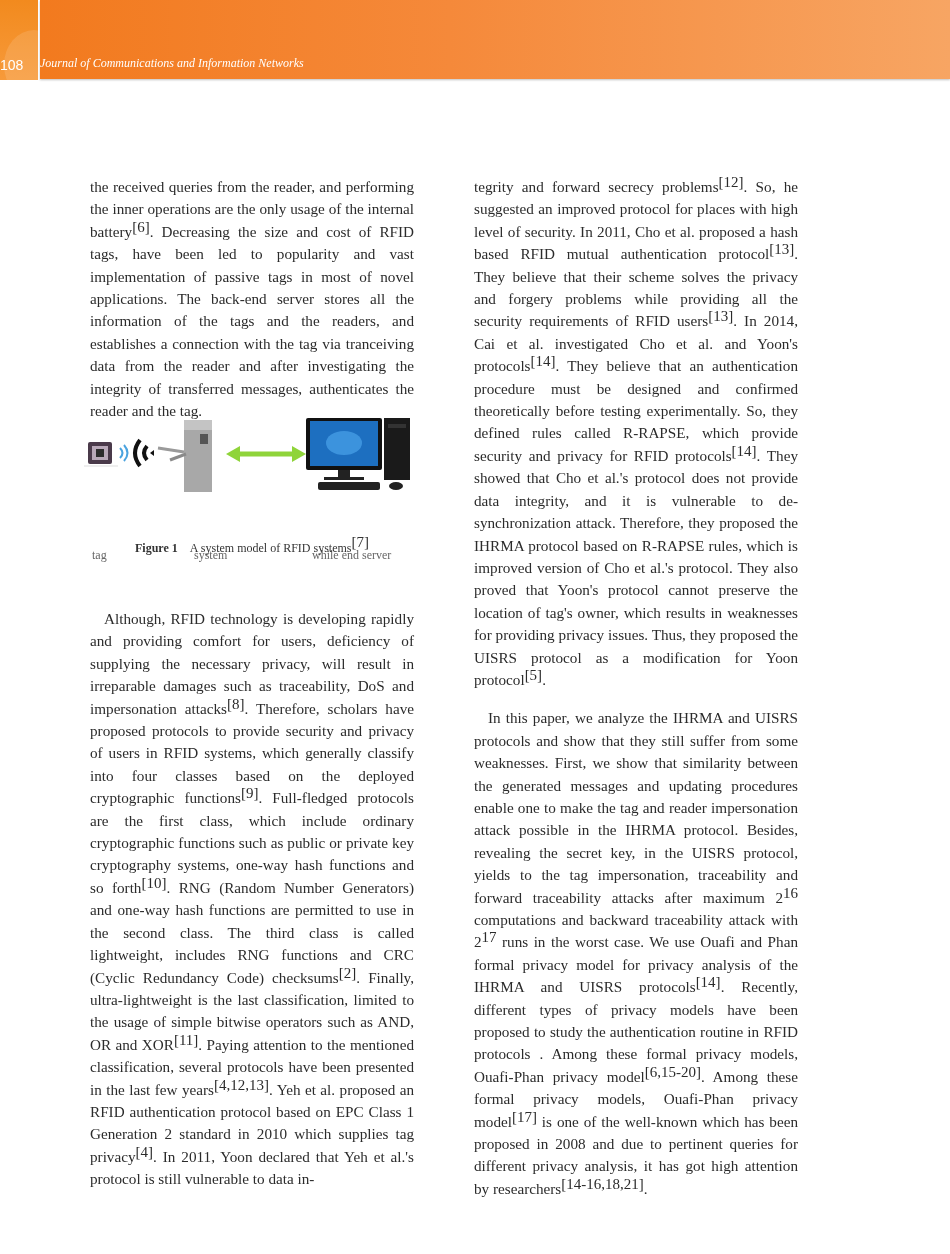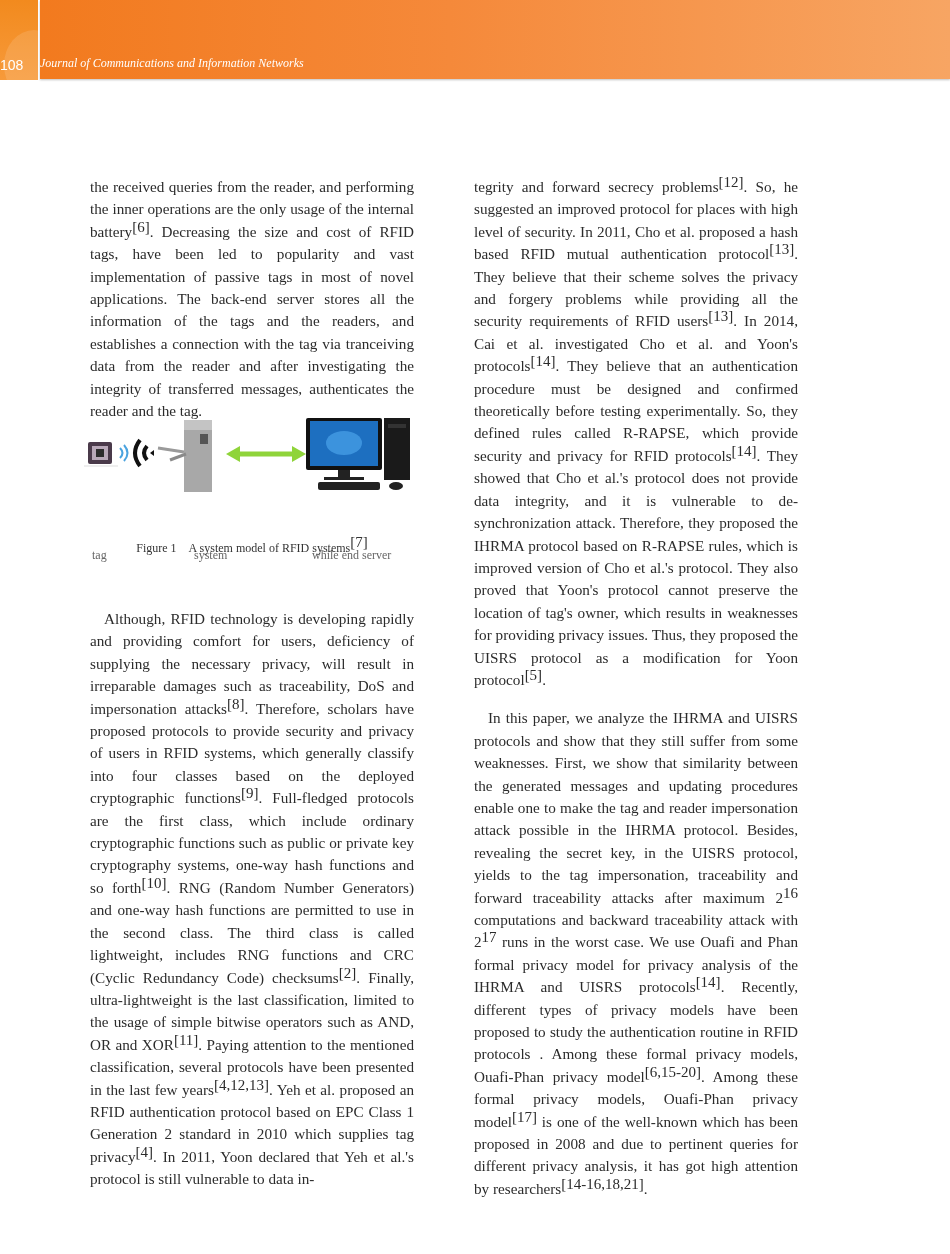--- a/index.html
+++ b/index.html
@@ -22,21 +22,21 @@
   .col p { margin: 16px; hyphens: manual; }
   .col p.indent { text-indent: 14px; }
   .col-left { left: 74px; }
   .col-right { left: 458px; }
   sup { font-size: 15px; line-height: 0; vertical-align: 5px; }
   .figure { position: absolute; left: 74px; top: 410px; width: 356px; height: 150px; }
   .fig-art { position: absolute; left: 0; top: 0; width: 356px; height: 90px; }
   .fig-label { position: absolute; top: 102px; font-size: 12px; color: #666; font-family: "Liberation Serif", serif; margin-top: 36px; }
   .fig-caption { position: absolute; left: 0; top: 131px; width: 356px; text-align: center; font-size: 12px; color: #333;
                  font-family: "Liberation Serif", serif; }
-  .fig-caption b { font-weight: normal; margin-right: 12px; text-align: center; }
+  .fig-caption b { font-weight: bold; margin-right: 12px; text-align: center; }
 </style>
 </head>
 <body>
 
 <div class="header">
   <div class="header-left"></div>
   <div class="header-main"></div>
   <div class="page-num">108</div>
   <div class="journal">Journal of Communications and Information Networks</div>
 </div>

